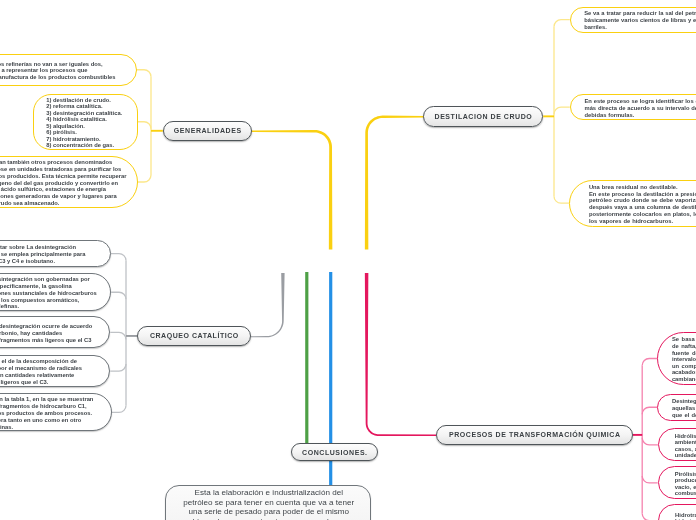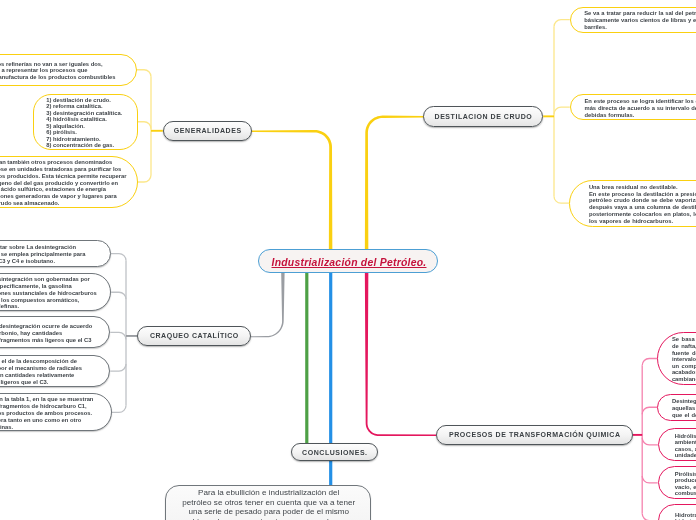--- a/index.html
+++ b/index.html
@@ -78,23 +78,20 @@
       <path d="M111.8,412.45 L119,412.45 A7,7 0 0 0 126,405.45" fill="none" stroke="#bfc2c6" stroke-width="1.3" stroke-linecap="butt"></path>
       <path d="M126,335.95 L137.1,335.95" fill="none" stroke="#9a9da2" stroke-width="1.9" stroke-linecap="butt"></path>
       <path d="M642.2,365.5 L642.2,513.6" fill="none" stroke="#f582ae" stroke-width="1.3" stroke-linecap="butt"></path>
       <path d="M657.4,358.5 L649.2,358.5 A7,7 0 0 0 642.2,365.5" fill="none" stroke="#f582ae" stroke-width="1.3" stroke-linecap="butt"></path>
       <path d="M657.3,407.25 L649.2,407.25 A7,7 0 0 0 642.2,414.25" fill="none" stroke="#f582ae" stroke-width="1.3" stroke-linecap="butt"></path>
       <path d="M657.9,444.8 L649.2,444.8 A7,7 0 0 1 642.2,437.8" fill="none" stroke="#f582ae" stroke-width="1.3" stroke-linecap="butt"></path>
       <path d="M657.7,482.90000000000003 L649.2,482.90000000000003 A7,7 0 0 1 642.2,475.90000000000003" fill="none" stroke="#f582ae" stroke-width="1.3" stroke-linecap="butt"></path>
       <path d="M657.9,520.6 L649.2,520.6 A7,7 0 0 1 642.2,513.6" fill="none" stroke="#f582ae" stroke-width="1.3" stroke-linecap="butt"></path>
       <path d="M642.2,434.90000000000003 L633,434.90000000000003" fill="none" stroke="#e4175e" stroke-width="1.9" stroke-linecap="butt"></path>
     </svg>
-<div class="root" style="left: 258px; top: 249px; width: 180px; height: 24px; font-size: 10.4px;">
-      <span>Industrialización del Petróleo.</span>
-    </div>
     <div class="pill" style="left: 162.8px; top: 120.9px; width: 89.4px; height: 19.8px; font-size: 7px;">
       <span>GENERALIDADES</span>
     </div>
     <div class="pill" style="left: 423.1px; top: 106.1px; width: 120.1px; height: 20.5px; font-size: 7px;">
       <span>DESTILACION DE CRUDO</span>
     </div>
     <div class="pill" style="left: 137.1px; top: 326px; width: 114px; height: 19.9px; font-size: 7px;">
       <span>CRAQUEO CATALÍTICO</span>
     </div>
     <div class="pill" style="left: 436px; top: 424.6px; width: 197px; height: 20.6px; font-size: 7px;">
@@ -199,18 +196,18 @@
       <div class="ln" style="top: 3.4px; left: 16.1px; word-spacing: 0.4px;">Pirólisis. En este proceso se</div>
       <div class="ln" style="top: 10px; left: 16.1px; word-spacing: 0.4px;">producen gases a alto o mediano</div>
       <div class="ln" style="top: 16.6px; left: 16.1px; word-spacing: 0.4px;">vacío, entre otros destilados de</div>
       <div class="ln" style="top: 23.2px; left: 16.1px; word-spacing: 0.4px;">combustible pesado.</div>
     </div>
     <div class="leaf p" style="left: 657.9px; top: 504px; width: 240px; height: 33.2px;">
       <div class="ln" style="top: 6.7px; left: 16.2px; word-spacing: 0.4px;">Hidrotratamiento. El proceso de</div>
       <div class="ln" style="top: 13.3px; left: 16.2px; word-spacing: 0.4px;">hidrotratamiento se aplica a los</div>
     </div>
     <div class="leaf g reg fill" style="left: 165px; top: 485px; width: 205.5px; height: 56px; border-radius: 14px; font-size: 8.1px;">
-      <div class="ln" style="top: 4.25px; left: 0px; width: 205.5px; text-align: center;">Para la ebullición e industrialización del</div>
-      <div class="ln" style="top: 13.75px; left: 0px; width: 205.5px; text-align: center;">petróleo se otros tener en cuenta que va a tener</div>
+      <div class="ln" style="top: 4.25px; left: 0px; width: 205.5px; text-align: center;">Esta la elaboración e industrialización del</div>
+      <div class="ln" style="top: 13.75px; left: 0px; width: 205.5px; text-align: center;">petróleo se para tener en cuenta que va a tener</div>
       <div class="ln" style="top: 23.25px; left: 0px; width: 205.5px; text-align: center;">una serie de pesado para poder de el mismo</div>
       <div class="ln" style="top: 32.75px; left: 0px; width: 205.5px; text-align: center;">obtener los mas sustanciosos para poder ser</div>
     </div>
   </div>
 
 </body></html>

